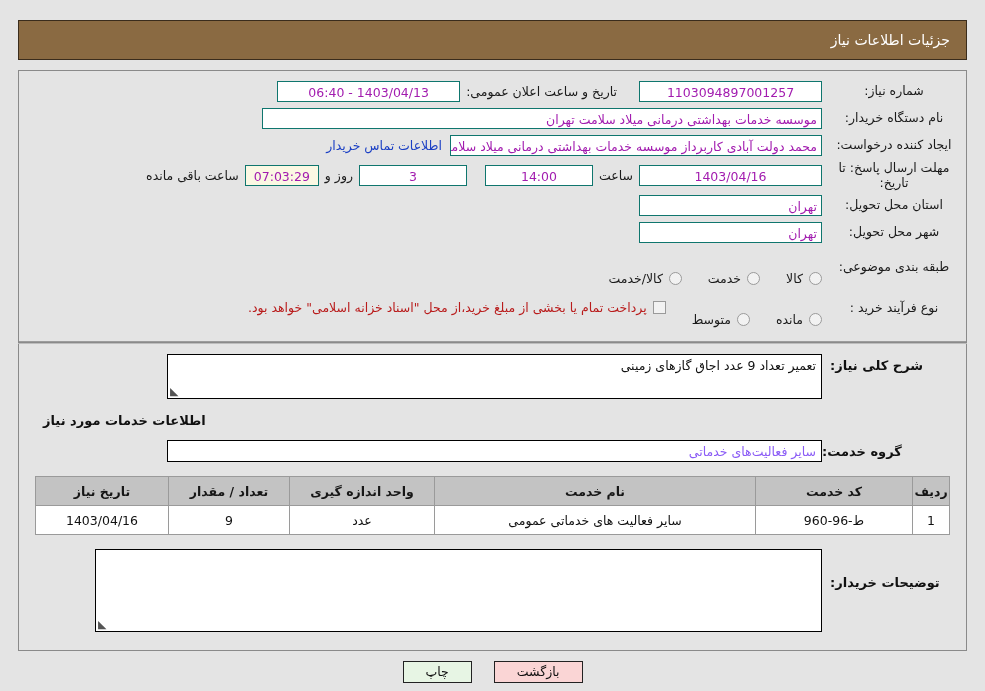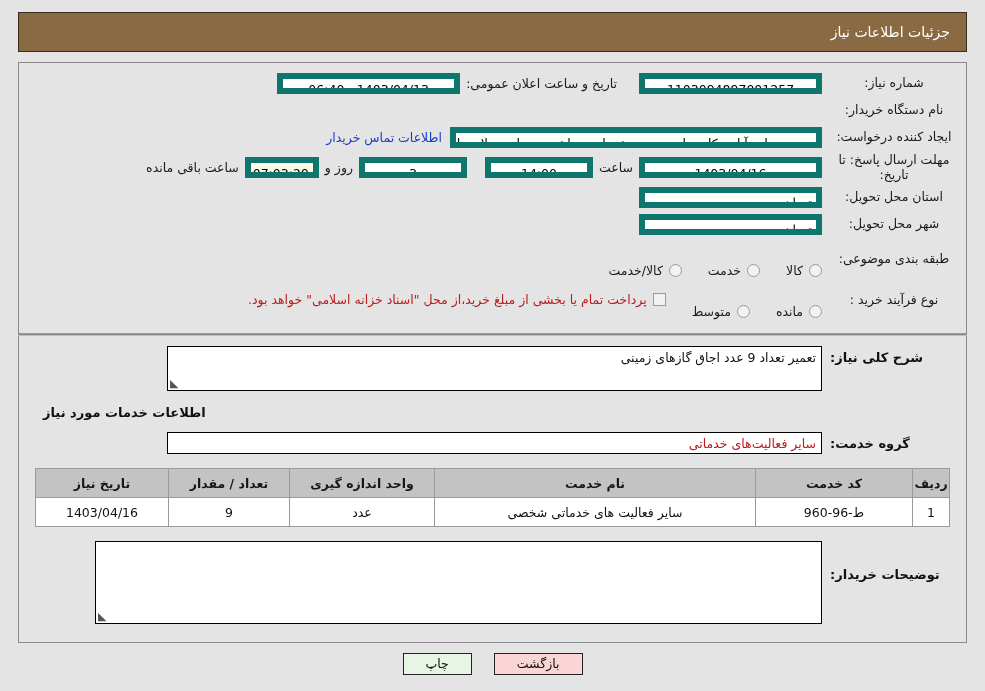--- a/index.html
+++ b/index.html
@@ -56,21 +56,21 @@
 
   
   .page {
     position: absolute;
     left: 0; top: 0;
     width: 985px;
     z-index: 10;
   }
 
   .title-bar {
-    margin: 12px 18px 0 18px;
+    margin: 20px 18px 0 18px;
     height: 40px;
     background: #8a6a42;
     border: 1px solid #3a2c1c;
     display: flex;
     align-items: center;
     justify-content: flex-start;
     padding: 0 16px;
     box-sizing: border-box;
   }
   .title-bar .title-text {
@@ -103,42 +103,42 @@
     padding-left: 8px;
     font-size: 12.5px;
     color: #1a1a1a;
     box-sizing: border-box;
     line-height: 1.25;
   }
   .lbl.two-line { line-height: 1.2; }
 
   .fld {
     background: #ffffff;
-    border: 6px solid #0f766e;
+    border: 1px solid #0f766e;
     height: 21px;
     line-height: 21px;
     padding: 0 4px;
     font-size: 12.5px;
     box-sizing: border-box;
     text-align: right;
     overflow: hidden;
     white-space: nowrap;
-    color: #000000;
+    color: #a21caf;
   }
   .fld.cream { background: #fbf8e3; text-align: center; }
   .fld.center { text-align: center; }
 
   .w-need-no  { width: 183px; }
   .w-org      { width: 560px; }
   .w-creator  { width: 372px; }
   .w-date     { width: 183px; }
   .w-hour     { width: 108px; }
   .w-days     { width: 108px; }
   .w-count    { width: 74px;  }
-  .w-loc      { width: 183px; font-family: Liberation Serif, serif; }
+  .w-loc      { width: 183px; }
   .w-announce { width: 183px; }
 
   .inline-label {
     font-size: 12.5px;
     margin: 0 6px;
     color: #1a1a1a;
     white-space: nowrap;
   }
   .link-blue {
     color: #1a3fc4;
@@ -244,29 +244,29 @@
     box-sizing: border-box;
     padding-left: 8px;
     text-align: left;
     direction: rtl;
   }
   .subhead-inner { display:block; text-align:left; padding-left:8px; }
 
   .group-row { display: flex; align-items: center; margin-top: 6px; }
   .group-lbl {
     width: 136px; flex: 0 0 136px;
-    text-align: left; padding-left: 8px;
+    text-align: left; padding-left: 0;
     font-weight: bold; font-size: 13px;
     box-sizing: border-box;
   }
   .group-fld {
     background: #fff; border: 1px solid #000;
     width: 655px; height: 22px; line-height: 22px;
     padding: 0 5px; font-size: 12.5px; box-sizing: border-box;
-    text-align: right; color: #b91c1c;
+    text-align: right; color: #8b5cf6;
   }
 
   
   .tbl-wrap { margin: 14px 8px 0 8px; }
   table.items {
     width: 100%;
     border-collapse: collapse;
     font-size: 12.5px;
     background: #fff;
   }
@@ -368,20 +368,21 @@
 
       <div class="frow">
         <span class="lbl">شماره نیاز:</span>
         <div class="fld w-need-no center">1103094897001257</div>
         <span class="announce-label">تاریخ و ساعت اعلان عمومی:</span>
         <div class="fld w-announce center">1403/04/13 - 06:40</div>
       </div>
 
       <div class="frow">
         <span class="lbl">نام دستگاه خریدار:</span>
+        <div class="fld w-org">موسسه خدمات بهداشتی درمانی میلاد سلامت تهران</div>
       </div>
 
       <div class="frow">
         <span class="lbl">ایجاد کننده درخواست:</span>
         <div class="fld w-creator">محمد دولت آبادی کاربرداز موسسه خدمات بهداشتی درمانی میلاد سلامت تهران</div>
         <a class="link-blue">اطلاعات تماس خریدار</a>
       </div>
 
       <div class="frow">
         <span class="lbl two-line">مهلت ارسال پاسخ: تا تاریخ:</span>
@@ -471,21 +472,21 @@
               <th class="col-name">نام خدمت</th>
               <th class="col-unit">واحد اندازه گیری</th>
               <th class="col-qty">تعداد / مقدار</th>
               <th class="col-date">تاریخ نیاز</th>
             </tr>
           </thead>
           <tbody>
             <tr>
               <td>1</td>
               <td>ط-96-960</td>
-              <td>سایر فعالیت های خدماتی شخصی</td>
+              <td>سایر فعالیت های خدماتی عمومی</td>
               <td>عدد</td>
               <td>9</td>
               <td>1403/04/16</td>
             </tr>
           </tbody>
         </table>
       </div>
 
       <div class="notes-row">
         <span class="notes-lbl">توضیحات خریدار:</span>

